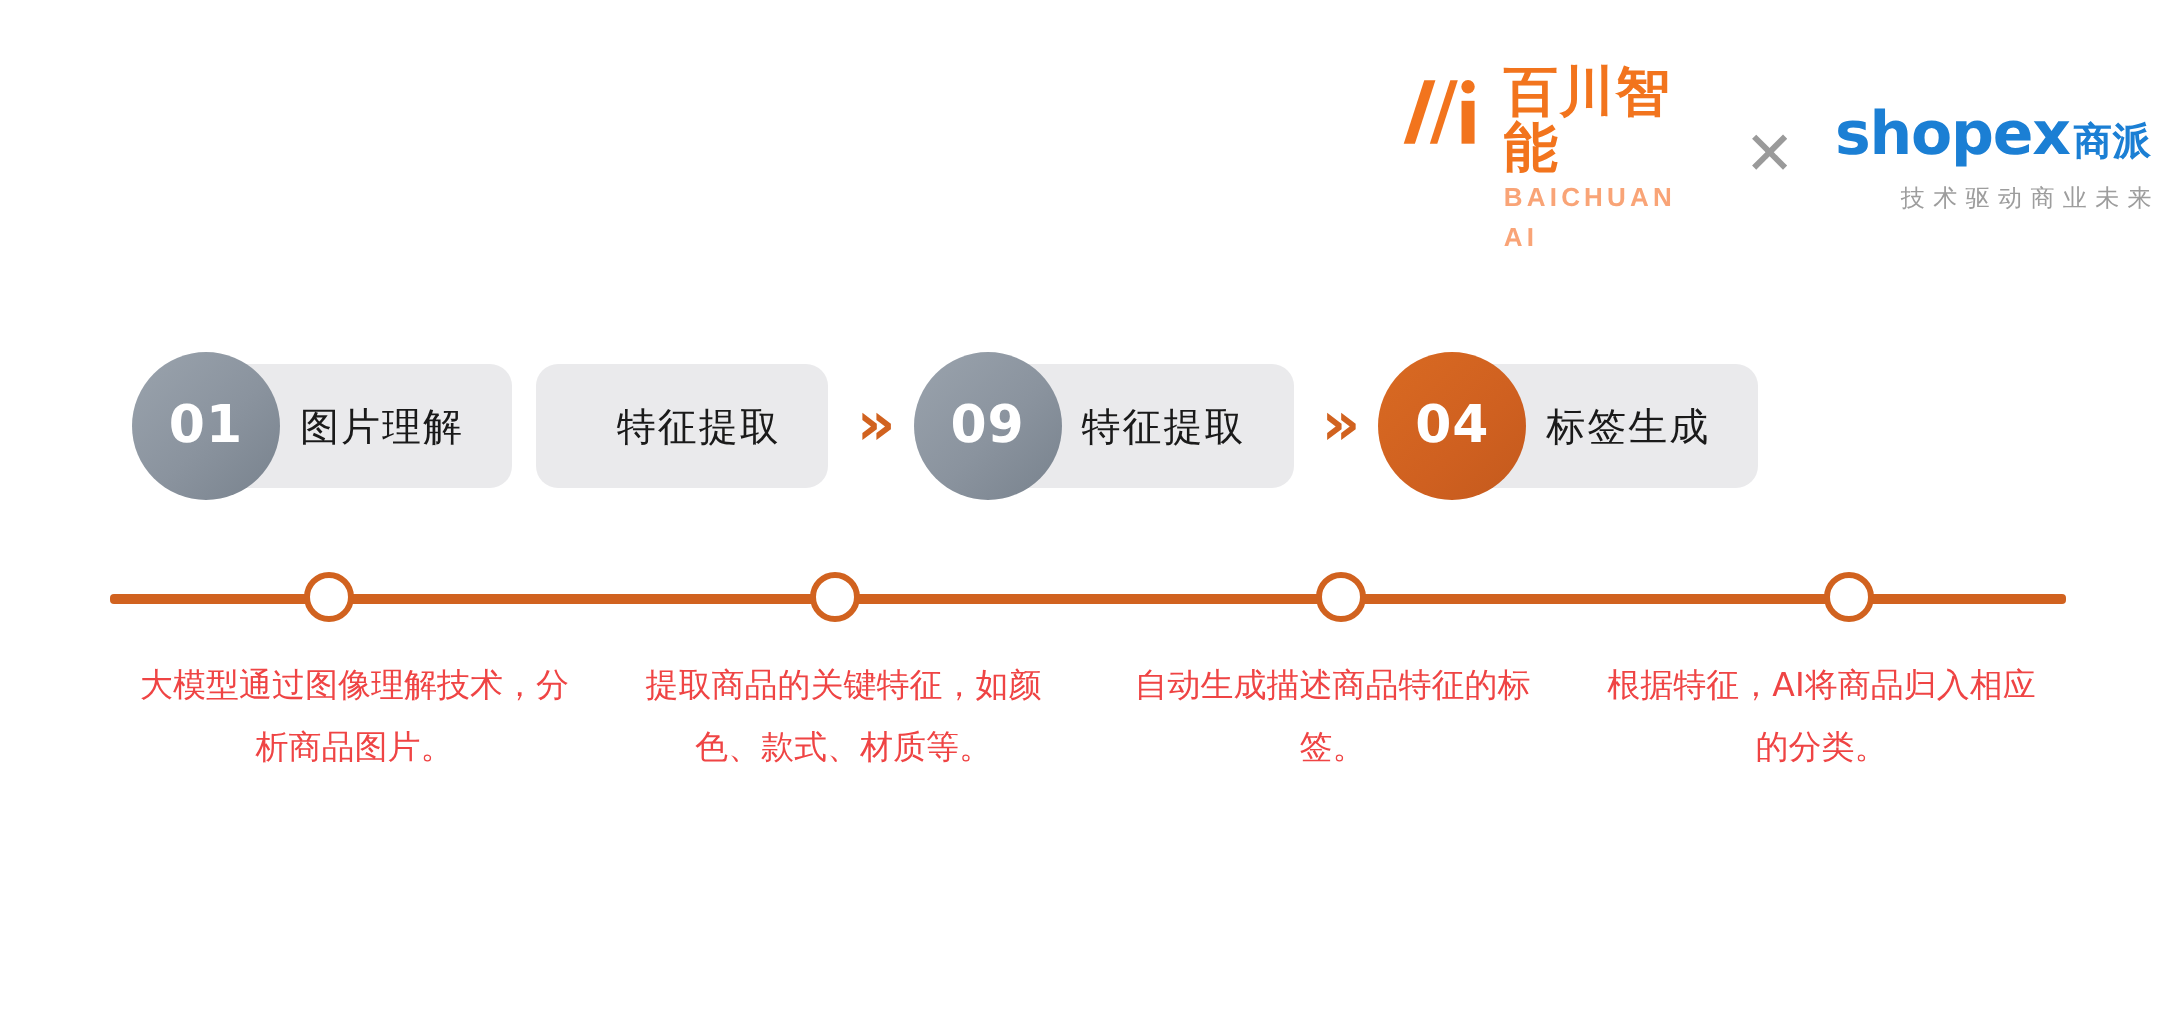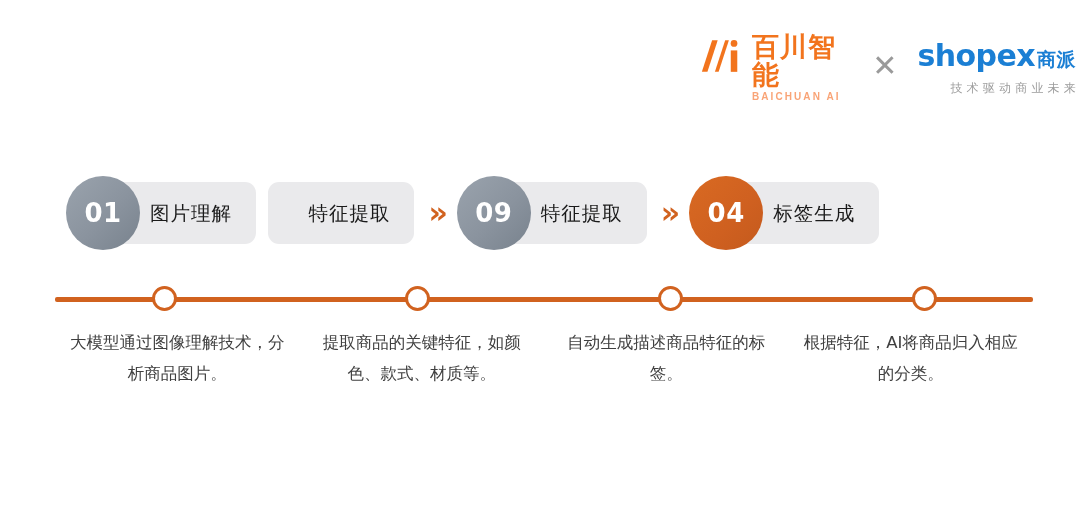--- a/index.html
+++ b/index.html
@@ -20,21 +20,21 @@
   }
   .logo-baichuan { display:flex; align-items:flex-start; gap:9px; }
   .bc-mark { display:block; }
   .bc-text { display:flex; flex-direction:column; }
   .bc-cn {
     font-size:27px; font-weight:bold; color:#f2741d;
     letter-spacing:1px; line-height:1.02;
     font-family:"DejaVu Sans","Liberation Sans",sans-serif;
   }
   .bc-en {
-    font-size:10px; font-weight:bold; color:#f9a477;
+    font-size:13px; font-weight:bold; color:#f9a477;
     letter-spacing:2.1px; line-height:1.5; margin-top:1px;
   }
   .x-sep { color:#9a9a9a; font-size:30px; font-weight:300; line-height:1;
            margin:0 2px 6px 2px; font-family:"Liberation Sans",sans-serif; }
   .logo-shopex { display:flex; flex-direction:column; align-items:center; }
   .sx-row { display:flex; align-items:baseline; gap:2px;text-align:right; }
   .sx-en {
     font-size:30px; font-weight:bold; color:#1b7fd4;
     letter-spacing:-0.6px; line-height:1;
     font-family:"DejaVu Sans","Liberation Sans",sans-serif;
@@ -89,21 +89,21 @@
   .marker {
     position:absolute; top:0; width:25px; height:25px;
     border:3.2px solid #d1621f; border-radius:50%;
     background:#ffffff;
   }
 
   
   .descs { position:absolute; top:328px; left:55px; width:978px; display:flex; }
   .desc {
     flex:1; text-align:center; padding:0 14px;
-    font-size:16.5px; line-height:1.85; color:#404040;
+    font-size:16.5px; line-height:1.85; color:#ef4444;
     font-family:"DejaVu Sans","Liberation Sans",sans-serif;
   }
 </style>
 </head>
 <body>
 
 <div class="page">
 
   <div class="logo-bar">
 

